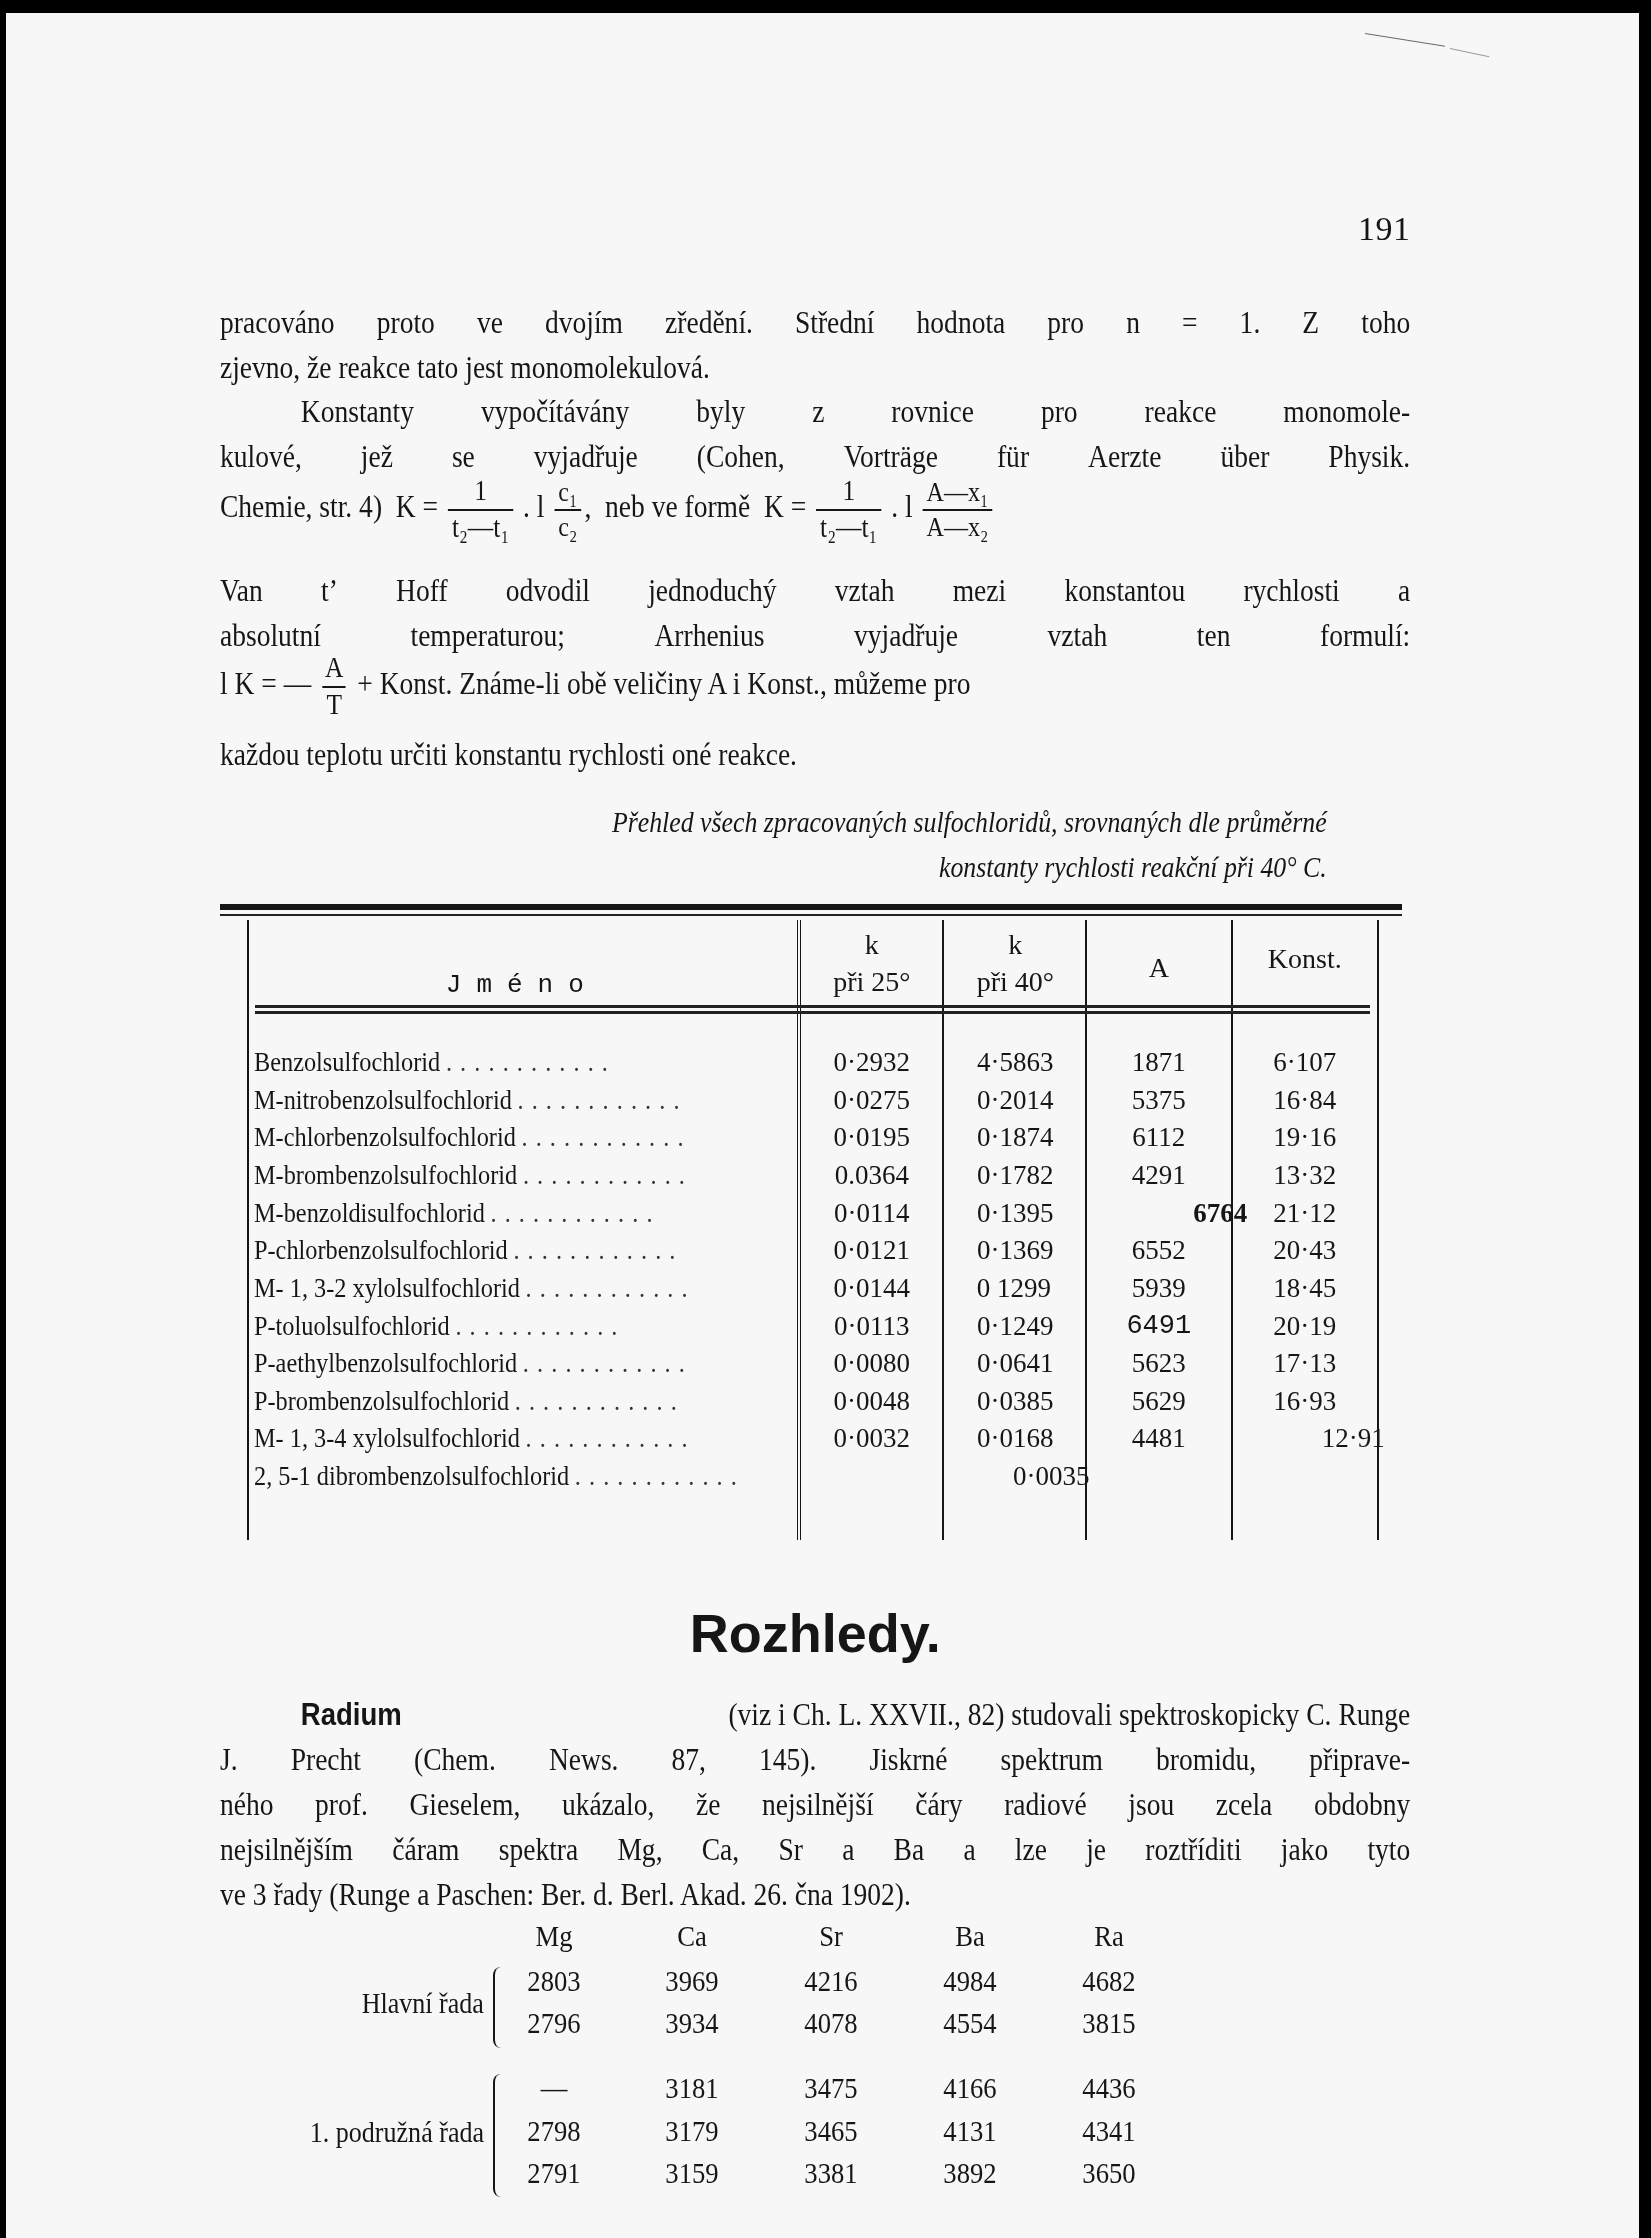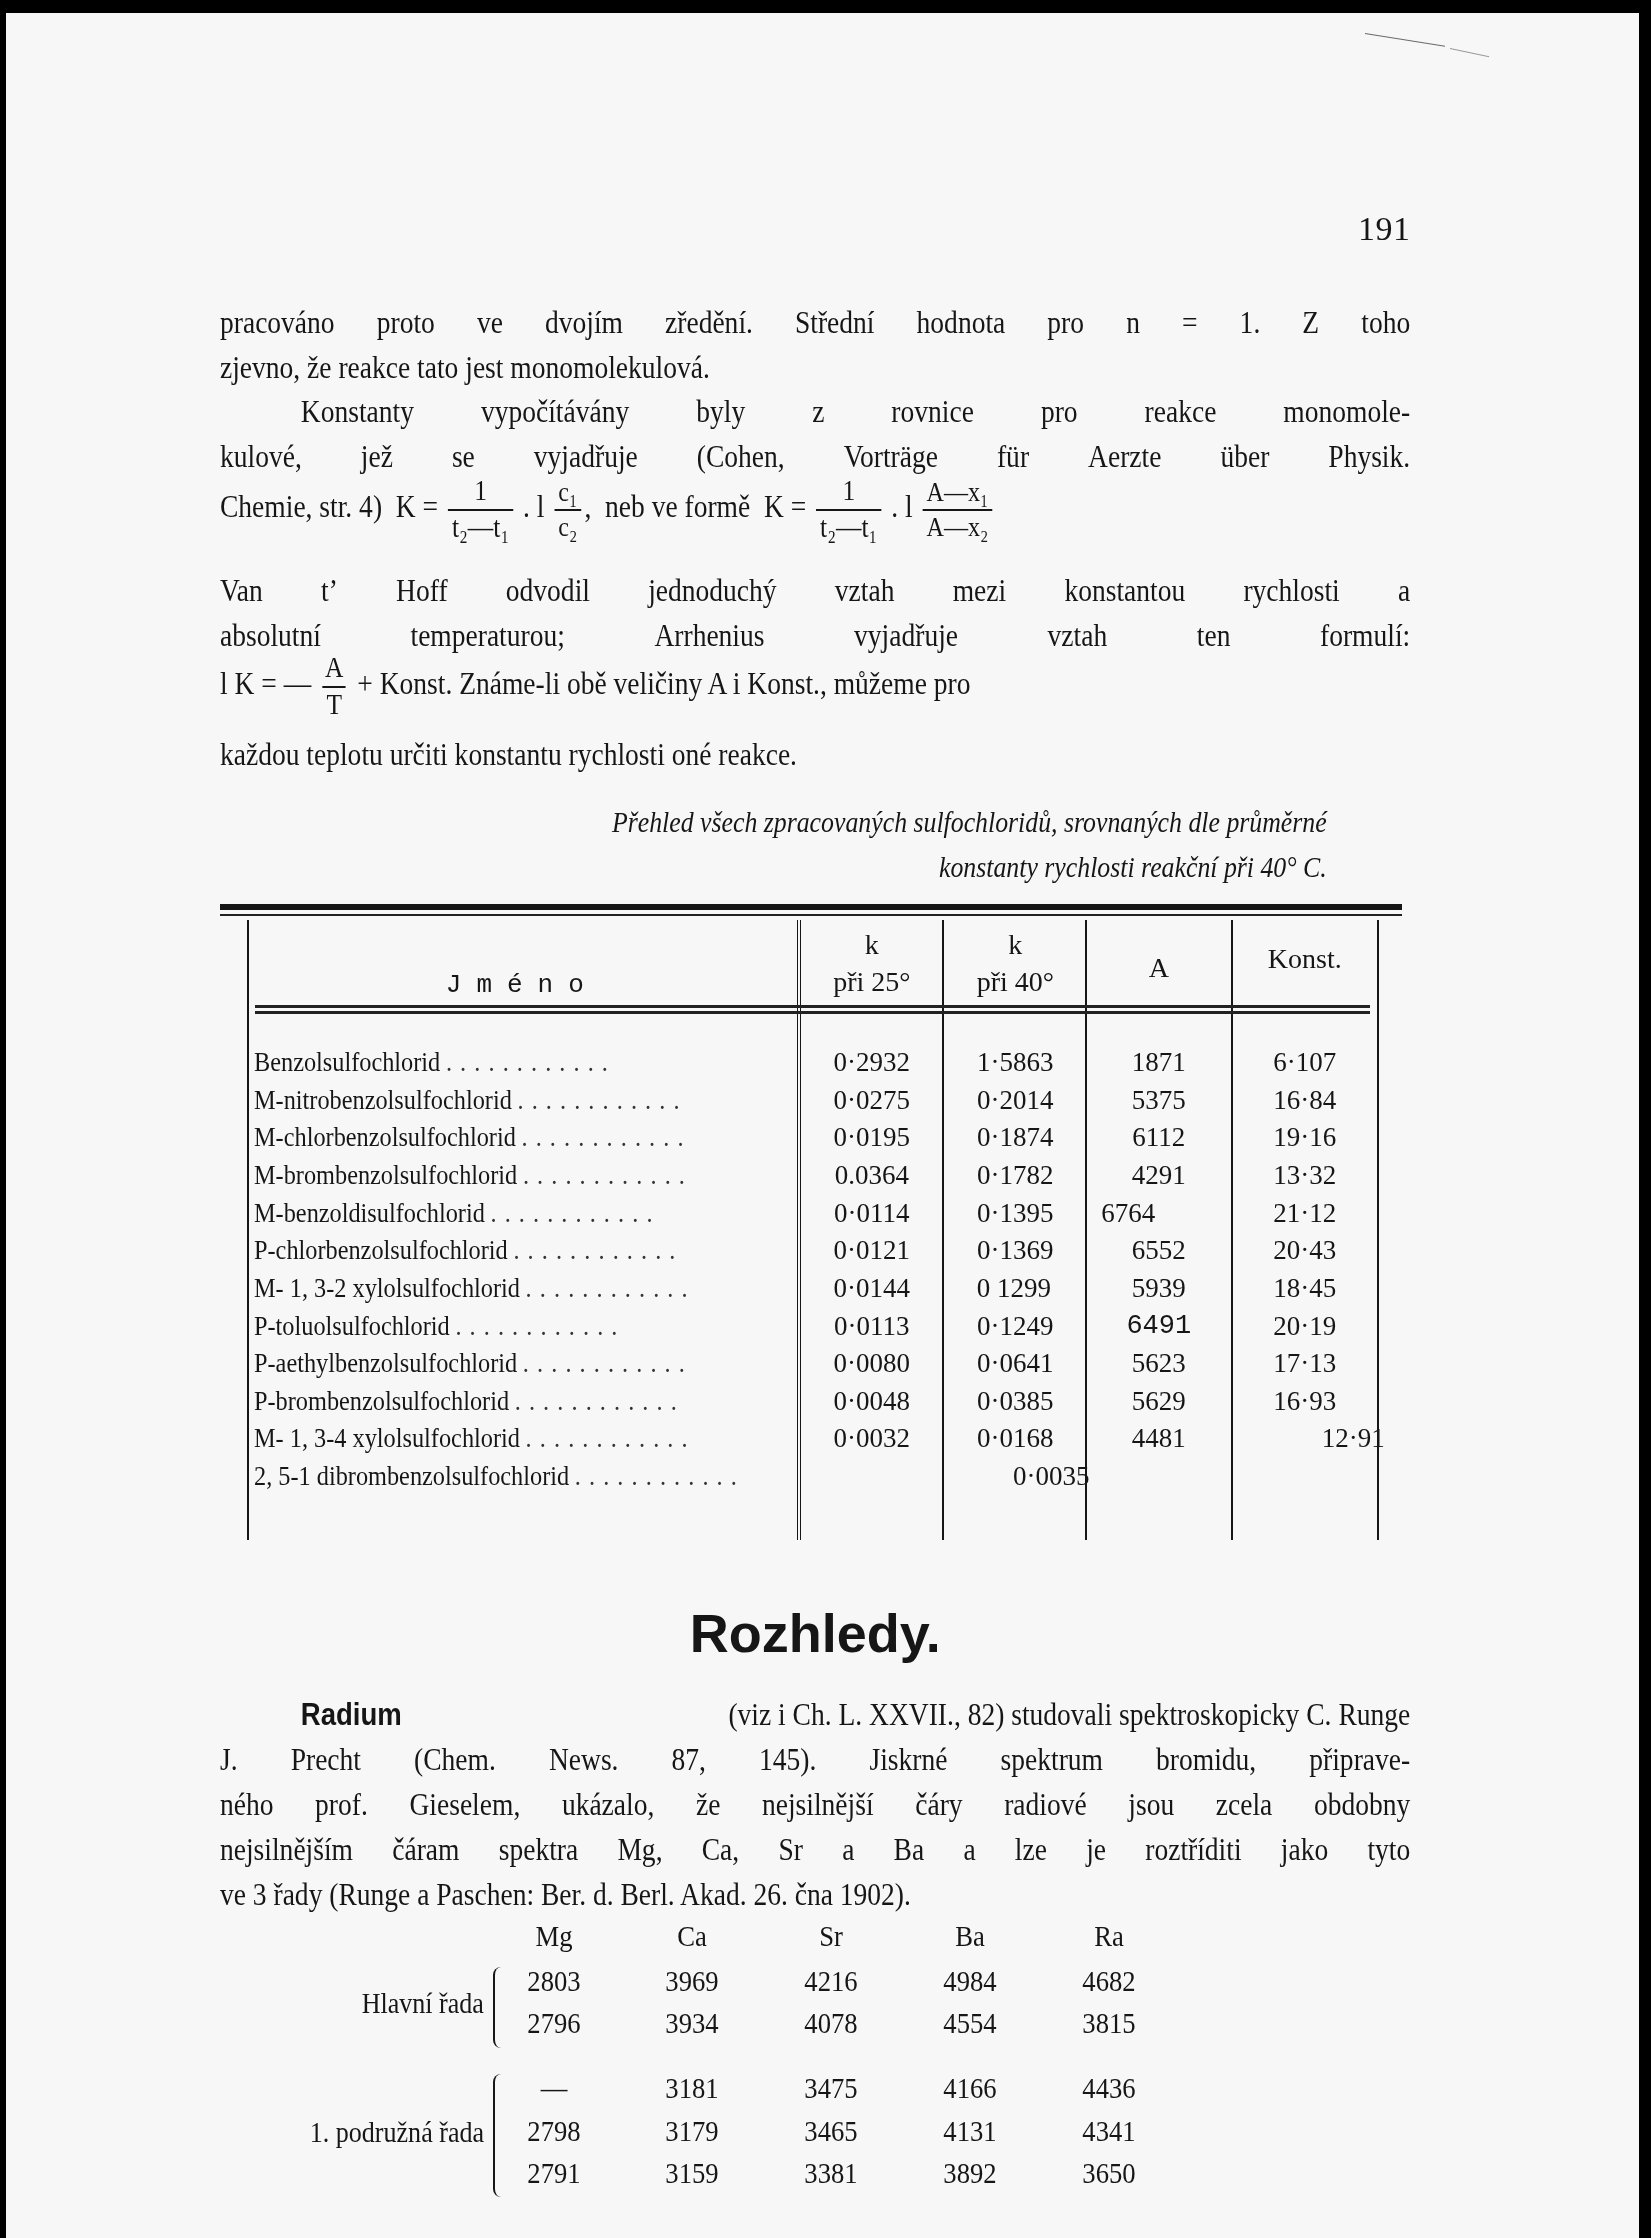--- a/index.html
+++ b/index.html
@@ -213,21 +213,21 @@
       <div class="rule-thin" style="top:101px; left:35px; width:1115px;"></div>
       <div class="rule-thin" style="top:107px; left:35px; width:1115px;"></div>
 
       <div id="t1rows">
           <div class="t1row" style="top: 143px; width: 1182px;">
             <div class="nm" style="left: 34px;">
               <span>Benzolsulfochlorid</span>
               <span class="leader">............</span>
             </div>
             <div class="c" style="left: 581px; width: 141px;">0·2932</div>
-            <div class="c" style="left: 724px; width: 142px;">1·5863</div>
+            <div class="c" style="left: 724px; width: 142px;">4·5863</div>
             <div class="c" style="left: 867px; width: 143px;">1871</div>
             <div class="c" style="left: 1012px; width: 145px;">6·107</div>
           </div>
           <div class="t1row" style="top: 181px; width: 1182px;">
             <div class="nm" style="left: 34px;">
               <span>M-nitrobenzolsulfochlorid</span>
               <span class="leader">............</span>
             </div>
             <div class="c" style="left: 581px; width: 141px;">0·0275</div>
             <div class="c" style="left: 724px; width: 142px;">0·2014</div>
@@ -254,21 +254,21 @@
             <div class="c" style="left: 867px; width: 143px;">4291</div>
             <div class="c" style="left: 1012px; width: 145px;">13·32</div>
           </div>
           <div class="t1row" style="top: 294px; width: 1182px;">
             <div class="nm" style="left: 34px;">
               <span>M-benzoldisulfochlorid</span>
               <span class="leader">............</span>
             </div>
             <div class="c" style="left: 581px; width: 141px;">0·0114</div>
             <div class="c" style="left: 724px; width: 142px;">0·1395</div>
-            <div class="c" style="left: 825px; width: 166px;">6764</div>
+            <div class="c" style="left: 917px; width: 166px; font-weight: bold;">6764</div>
             <div class="c" style="left: 1012px; width: 145px;">21·12</div>
           </div>
           <div class="t1row" style="top: 331px; width: 1182px;">
             <div class="nm" style="left: 34px;">
               <span>P-chlorbenzolsulfochlorid</span>
               <span class="leader">............</span>
             </div>
             <div class="c" style="left: 581px; width: 141px;">0·0121</div>
             <div class="c" style="left: 724px; width: 142px;">0·1369</div>
             <div class="c" style="left: 867px; width: 143px;">6552</div>

